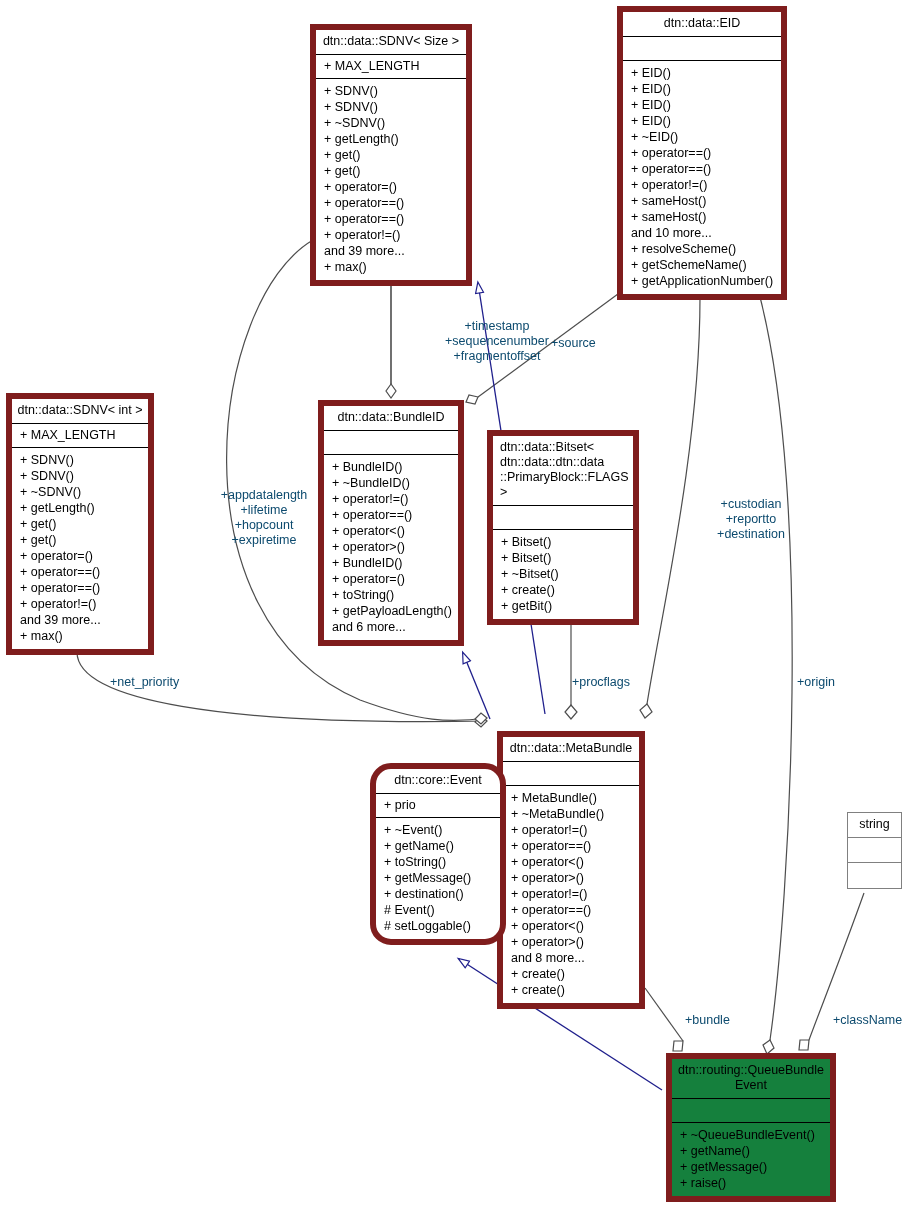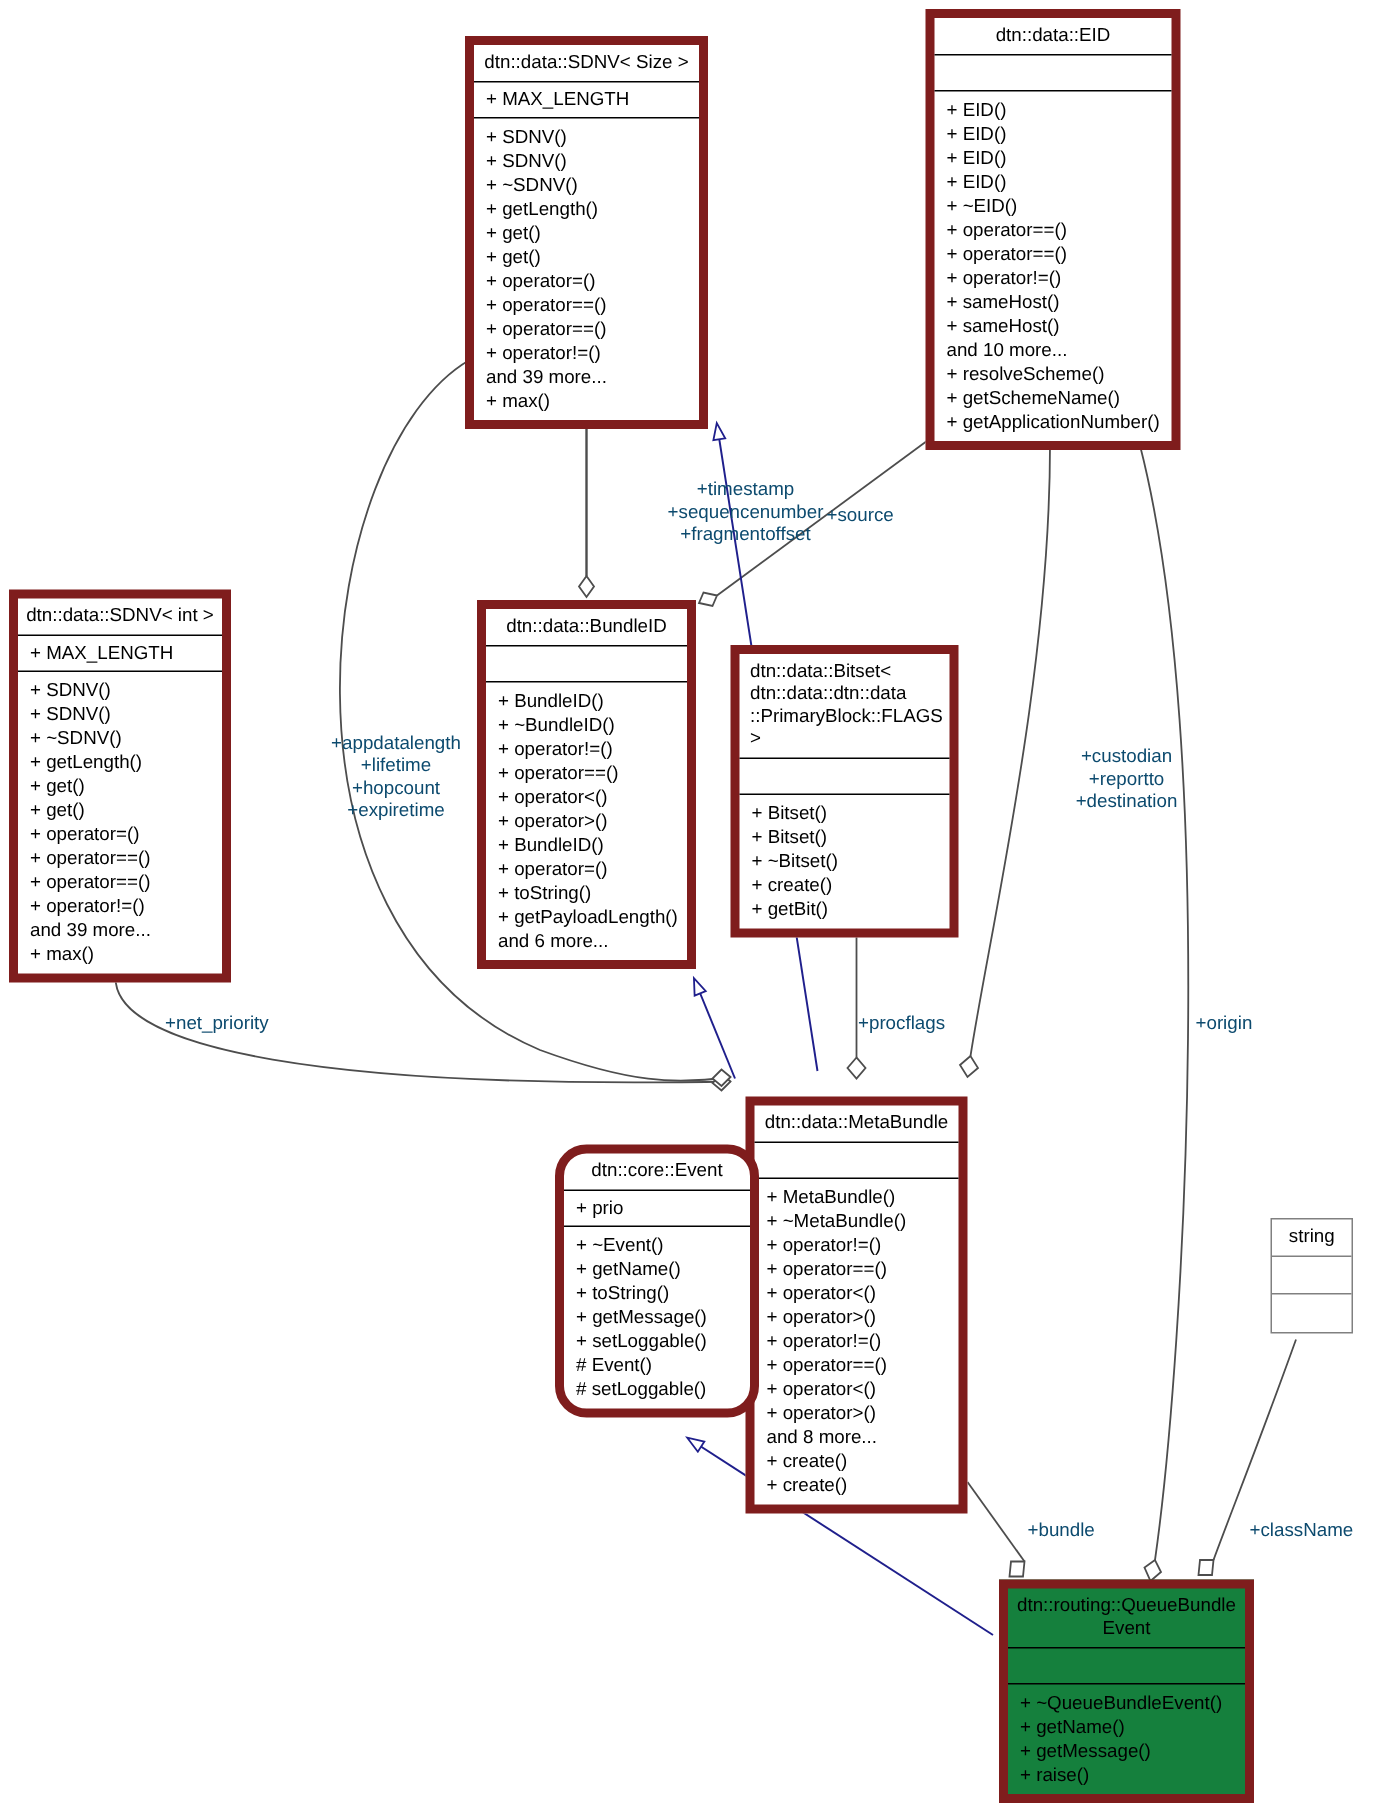--- a/index.html
+++ b/index.html
@@ -268,21 +268,21 @@
   <div class="umlbox" style="left:370px; top:763px; width:136px;border-radius:21px;">
     <div class="cmp-title">dtn::core::Event</div>
     <div class="cmp-attrs">
       <div class="row">+ prio</div>
     </div>
     <div class="cmp-ops">
       <div class="row">+ ~Event()</div>
       <div class="row">+ getName()</div>
       <div class="row">+ toString()</div>
       <div class="row">+ getMessage()</div>
-      <div class="row">+ setLoggable()</div>
+      <div class="row">+ destination()</div>
       <div class="row"># Event()</div>
       <div class="row"># setLoggable()</div>
     </div>
   </div>
 
   <div class="umlbox plain" style="left:847px; top:812px; width:55px;">
     <div class="cmp-title">string</div>
     <div class="cmp-attrs" style="height:25px;"></div>
     <div class="cmp-ops" style="height:25px;"></div>
   </div>

